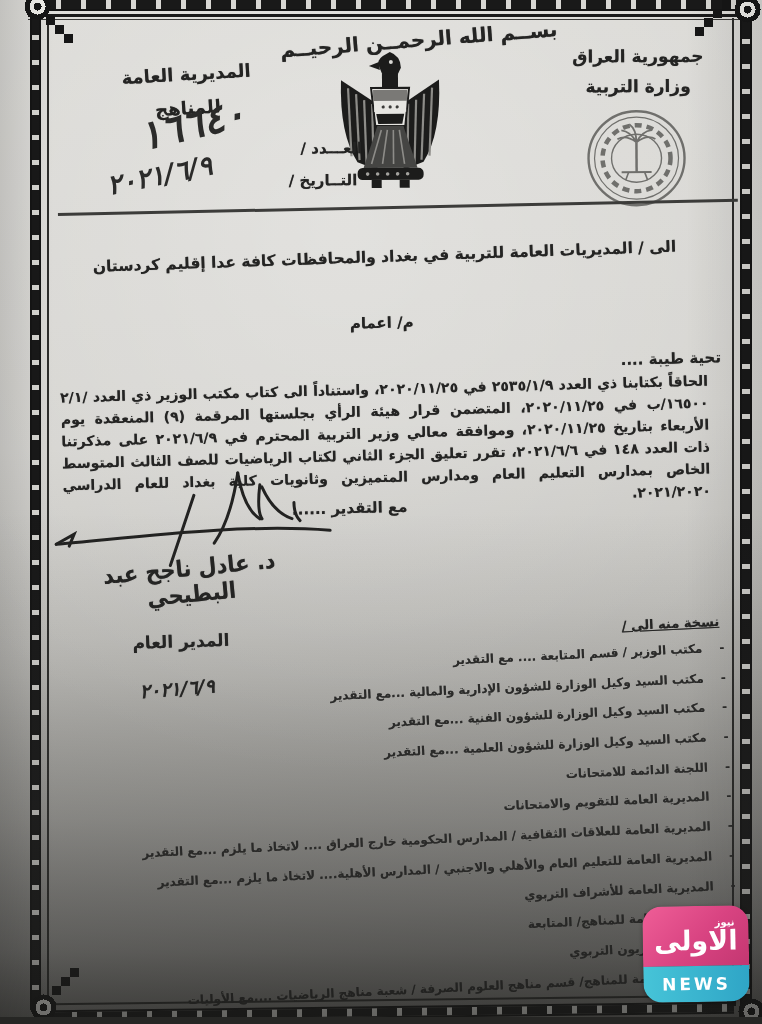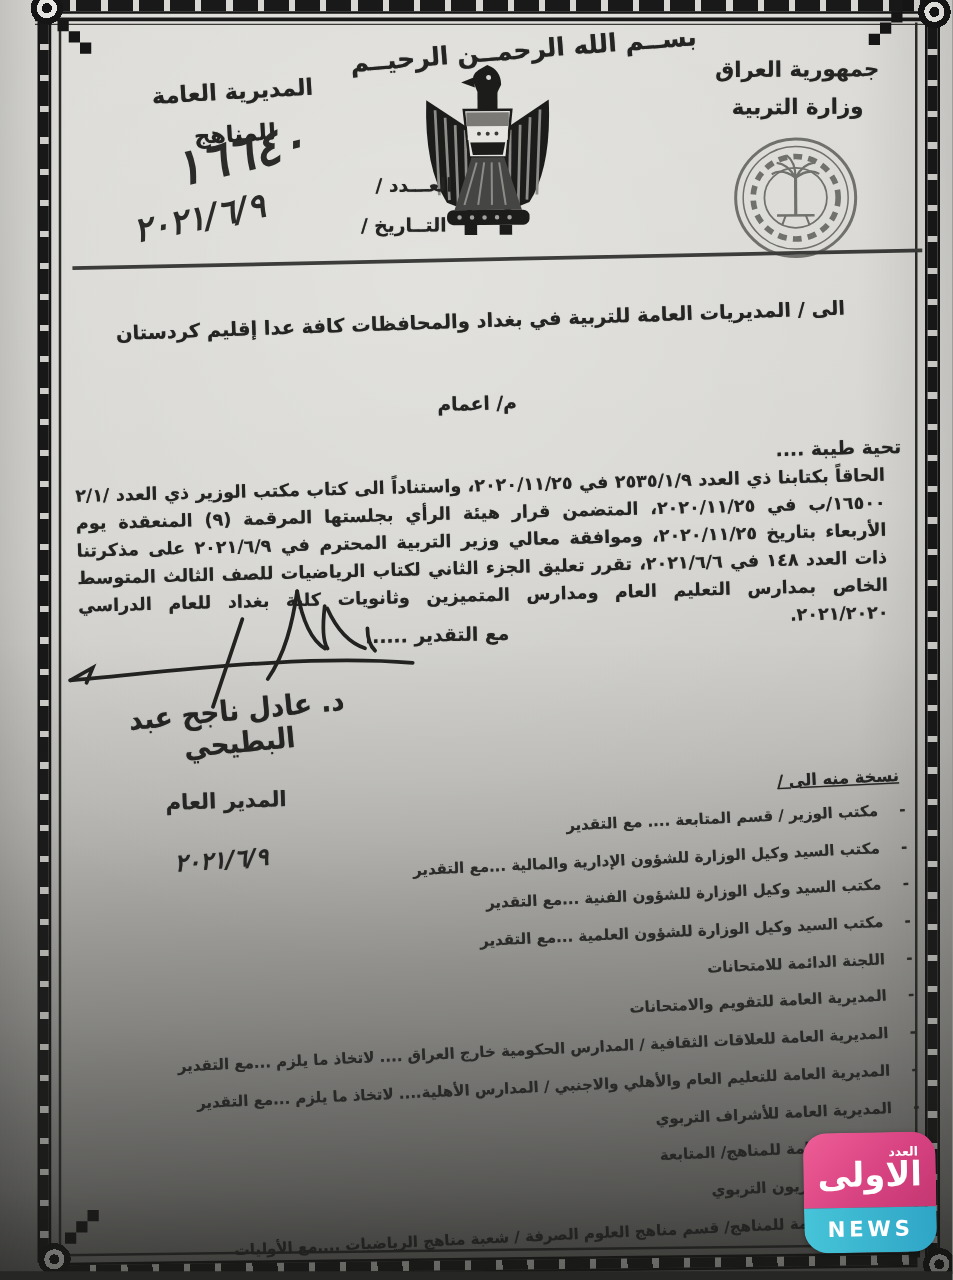--- a/index.html
+++ b/index.html
@@ -245,19 +245,19 @@
         <li>المديرية العامة للمناهج/ قسم مناهج العلوم الصرفة / شعبة مناهج الرياضيات ....مع الأوليات</li>
       </ul>
     </div>
   </div>
 
   <div class="shade"></div>
   <div class="bottom-dark"></div>
 
   <div class="news-logo">
     <div class="logo-top">
-      <span class="logo-sub">العدد</span>
+      <span class="logo-sub">نيوز</span>
       <span class="logo-main">الاولى</span>
     </div>
     <div class="logo-band">NEWS</div>
   </div>
 
 </div>
 
 </body></html>

